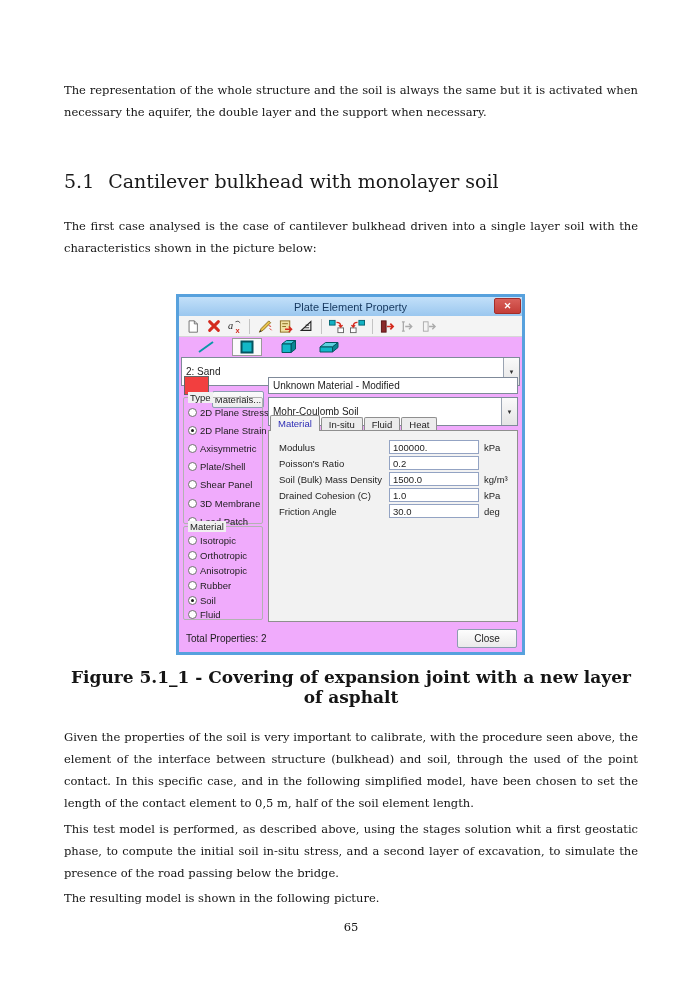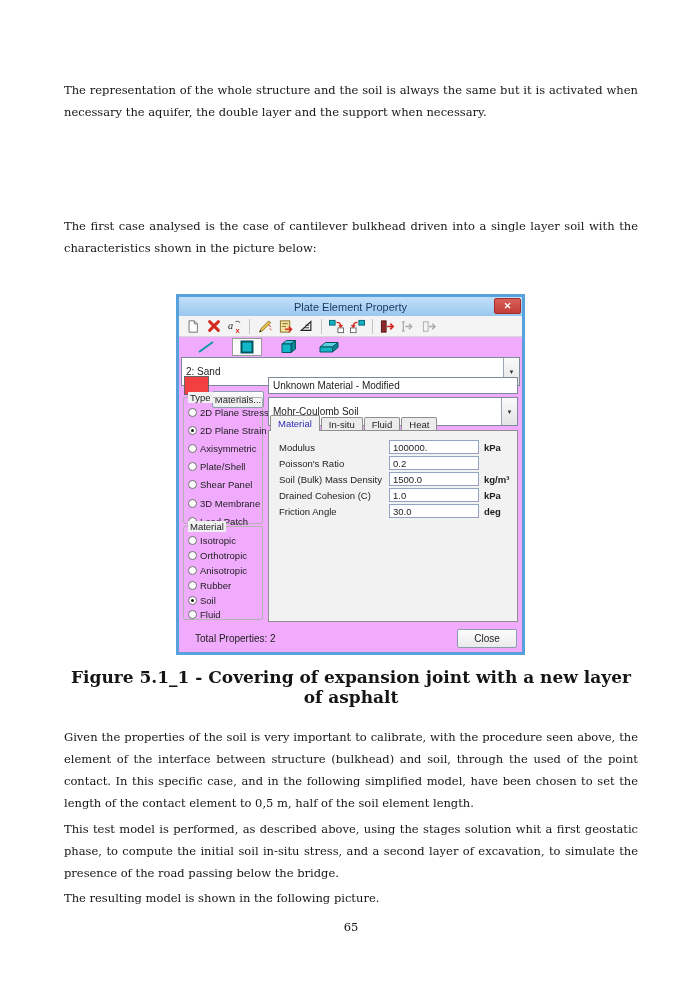--- a/index.html
+++ b/index.html
@@ -160,40 +160,43 @@
     background: #f2f2f2; border: 1px solid #8f8f8f;
     padding: 9px 4px 0 10px;
   }
   .field-row { display: flex; align-items: center; height: 14px; margin-bottom: 2px; }
   .field-label { flex: 1; font-size: 9.5px; white-space: nowrap; }
   .field-input {
     width: 90px; height: 14px; flex: none;
     background: #fff; border: 1px solid #93a3c3;
     font-family: "Liberation Sans", sans-serif; font-size: 9.5px; padding: 0 3px; color: #1c1c1c;
   }
-  .field-unit { width: 34px; flex: none; padding-left: 5px; font-size: 9.5px; white-space: nowrap; font-weight: bold; }
+  .field-unit { width: 34px; flex: none; padding-left: 5px; font-size: 9.5px; white-space: nowrap; }
 
   .bottombar {
-    position: absolute; left: 9px; right: 0; bottom: 0; height: 26px;
+    position: absolute; left: 0; right: 0; bottom: 0; height: 26px;
   }
   .status-text { position: absolute; left: 7px; top: 7px; font-size: 10px; }
   .close-btn2 {
     position: absolute; right: 5px; top: 3px; width: 60px; height: 19px;
     background: linear-gradient(#fdfdfd,#eaeaea);
     border: 1px solid #8c9cb0; border-radius: 2px;
     font-size: 10px; display: flex; align-items: center; justify-content: center;
   }
 </style>
 </head>
 <body>
 
 <div class="page">
 
   <p class="para" style="top:79px">The representation of the whole structure and the soil is always the same but it is activated when necessary the aquifer, the double layer and the support when necessary.</p>
 
+  <div class="heading">
+    <span class="hnum">5.1</span><span>Cantilever bulkhead with monolayer soil</span>
+  </div>
 
   <p class="para" style="top:215px">The first case analysed is the case of cantilever bulkhead driven into a single layer soil with the characteristics shown in the picture below:</p>
 
   <div class="dlg">
 
     <div class="titlebar">
       <span>Plate Element Property</span>
       <div class="close-btn">
           <span>✕</span>
         </div>

